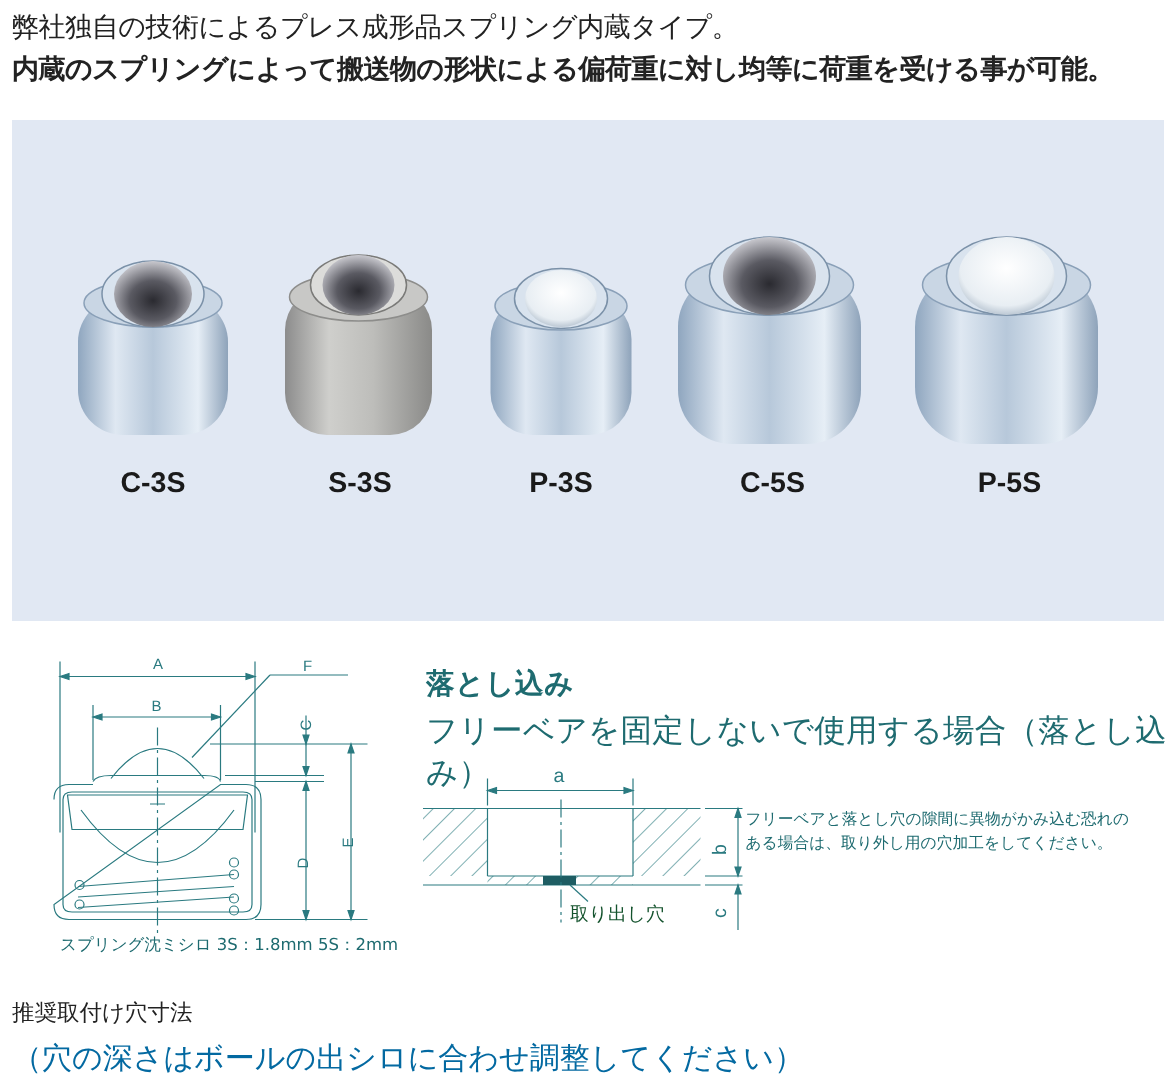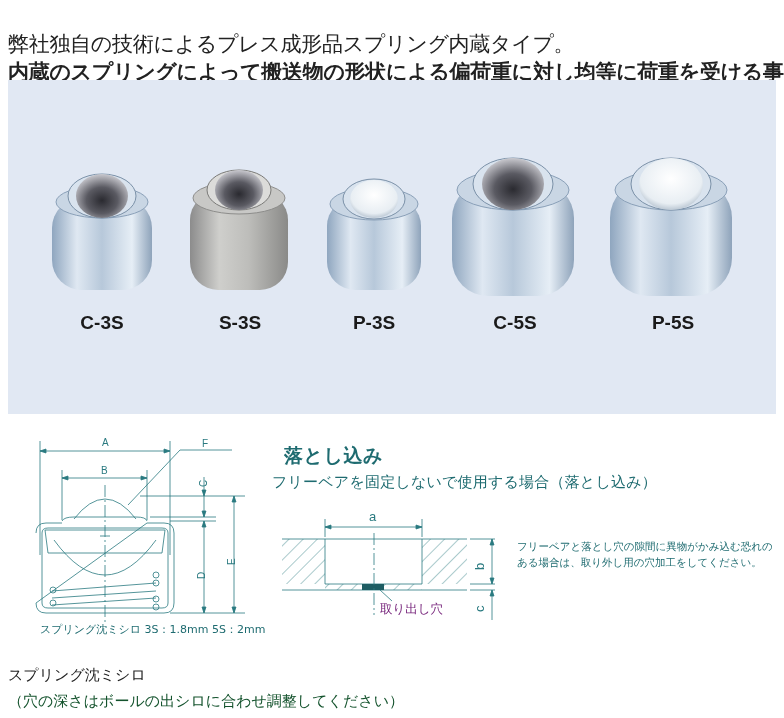--- a/index.html
+++ b/index.html
@@ -1,28 +1,28 @@
 <!DOCTYPE html>
 <html><head>
 <meta charset="utf-8">
 <style>
   html,body{margin:0;padding:0;background:#fff;}
   body{width:784px;height:718px;position:relative;overflow:hidden;font-family:"DejaVu Sans",sans-serif;color:#222;}
-  .intro{position:absolute;left:8px;font-size:21px;color:#222;letter-spacing:-0.3px;margin-top:24px;}
+  .intro{position:absolute;left:8px;font-size:18px;color:#222;letter-spacing:-0.3px;}
   .intro.l1{top:6px;}
   .intro.l2{top:34px;font-weight:bold;}
   .panel{position:absolute;left:8px;top:80px;width:768px;height:334px;background:#e1e8f3;text-decoration:underline;}
   .product{position:absolute;top:0;text-align:center;}
   .product .label{position:absolute;font-family:"Liberation Sans",sans-serif;font-weight:bold;font-size:19px;color:#1a1a1a;white-space:nowrap;transform:translateX(-50%);}
   .h2{position:absolute;left:284px;top:443px;font-size:19px;font-weight:bold;color:#1e6b70;letter-spacing:0.5px;}
-  .sub{position:absolute;left:272px;top:473px;font-size:15px;color:#1e6b70;letter-spacing:0.2px;}
-  .note{position:absolute;left:517px;top:538px;width:260px;font-size:10.5px;line-height:16px;color:#1e6b70;}
+  .sub{position:absolute;left:284px;top:473px;font-size:21px;color:#1e6b70;letter-spacing:0.2px;}
+  .note{position:absolute;left:497px;top:538px;width:260px;font-size:10.5px;line-height:16px;color:#1e6b70;}
   .spring-note{position:absolute;left:40px;top:622px;font-size:11px;color:#1e6b70;}
   .footer1{position:absolute;left:8px;top:666px;font-size:15px;color:#222;}
-  .footer2{position:absolute;left:8px;top:692px;font-size:15px;color:#14532d;}
+  .footer2{position:absolute;left:8px;top:692px;font-size:20px;color:#0369a1;}
 </style>
 </head>
 <body>
 
 <div class="intro l1">弊社独自の技術によるプレス成形品スプリング内蔵タイプ。</div>
 <div class="intro l2">内蔵のスプリングによって搬送物の形状による偏荷重に対し均等に荷重を受ける事が可能。</div>
 
 <div class="panel">
   <svg width="768" height="334" viewBox="0 0 768 334" style="position:absolute;left:0;top:0">
     <defs>
@@ -195,18 +195,18 @@
   <line x1="212" y1="34" x2="212" y2="79"></line>
   <line x1="212" y1="85" x2="212" y2="115"></line>
   <polygon points="212,34 210,40 214,40" fill="#2a7a80"></polygon>
   <polygon points="212,79 210,73 214,73" fill="#2a7a80"></polygon>
   <polygon points="212,85 210,91 214,91" fill="#2a7a80"></polygon>
   <line x1="100" y1="85" x2="112" y2="96"></line>
   <text x="89" y="16" fill="#2a7a80" stroke="none" font-size="13">a</text>
   <text x="200" y="60" fill="#2a7a80" stroke="none" font-size="13" transform="rotate(-90 200 60) translate(-5 4)">b</text>
   <text x="200" y="103" fill="#2a7a80" stroke="none" font-size="13" transform="rotate(-90 200 103) translate(-4 4)">c</text>
 </svg>
-<div style="position:absolute;left:380px;top:601px;font-size:12.5px;color:#701a75;">取り出し穴</div>
+<div style="position:absolute;left:380px;top:601px;font-size:12.5px;color:#14532d;">取り出し穴</div>
 
 <div class="note">フリーベアと落とし穴の隙間に異物がかみ込む恐れのある場合は、取り外し用の穴加工をしてください。</div>
 
-<div class="footer1">スプリング沈ミシロ</div>
+<div class="footer1">推奨取付け穴寸法</div>
 <div class="footer2">（穴の深さはボールの出シロに合わせ調整してください）</div>
 
 </body></html>

